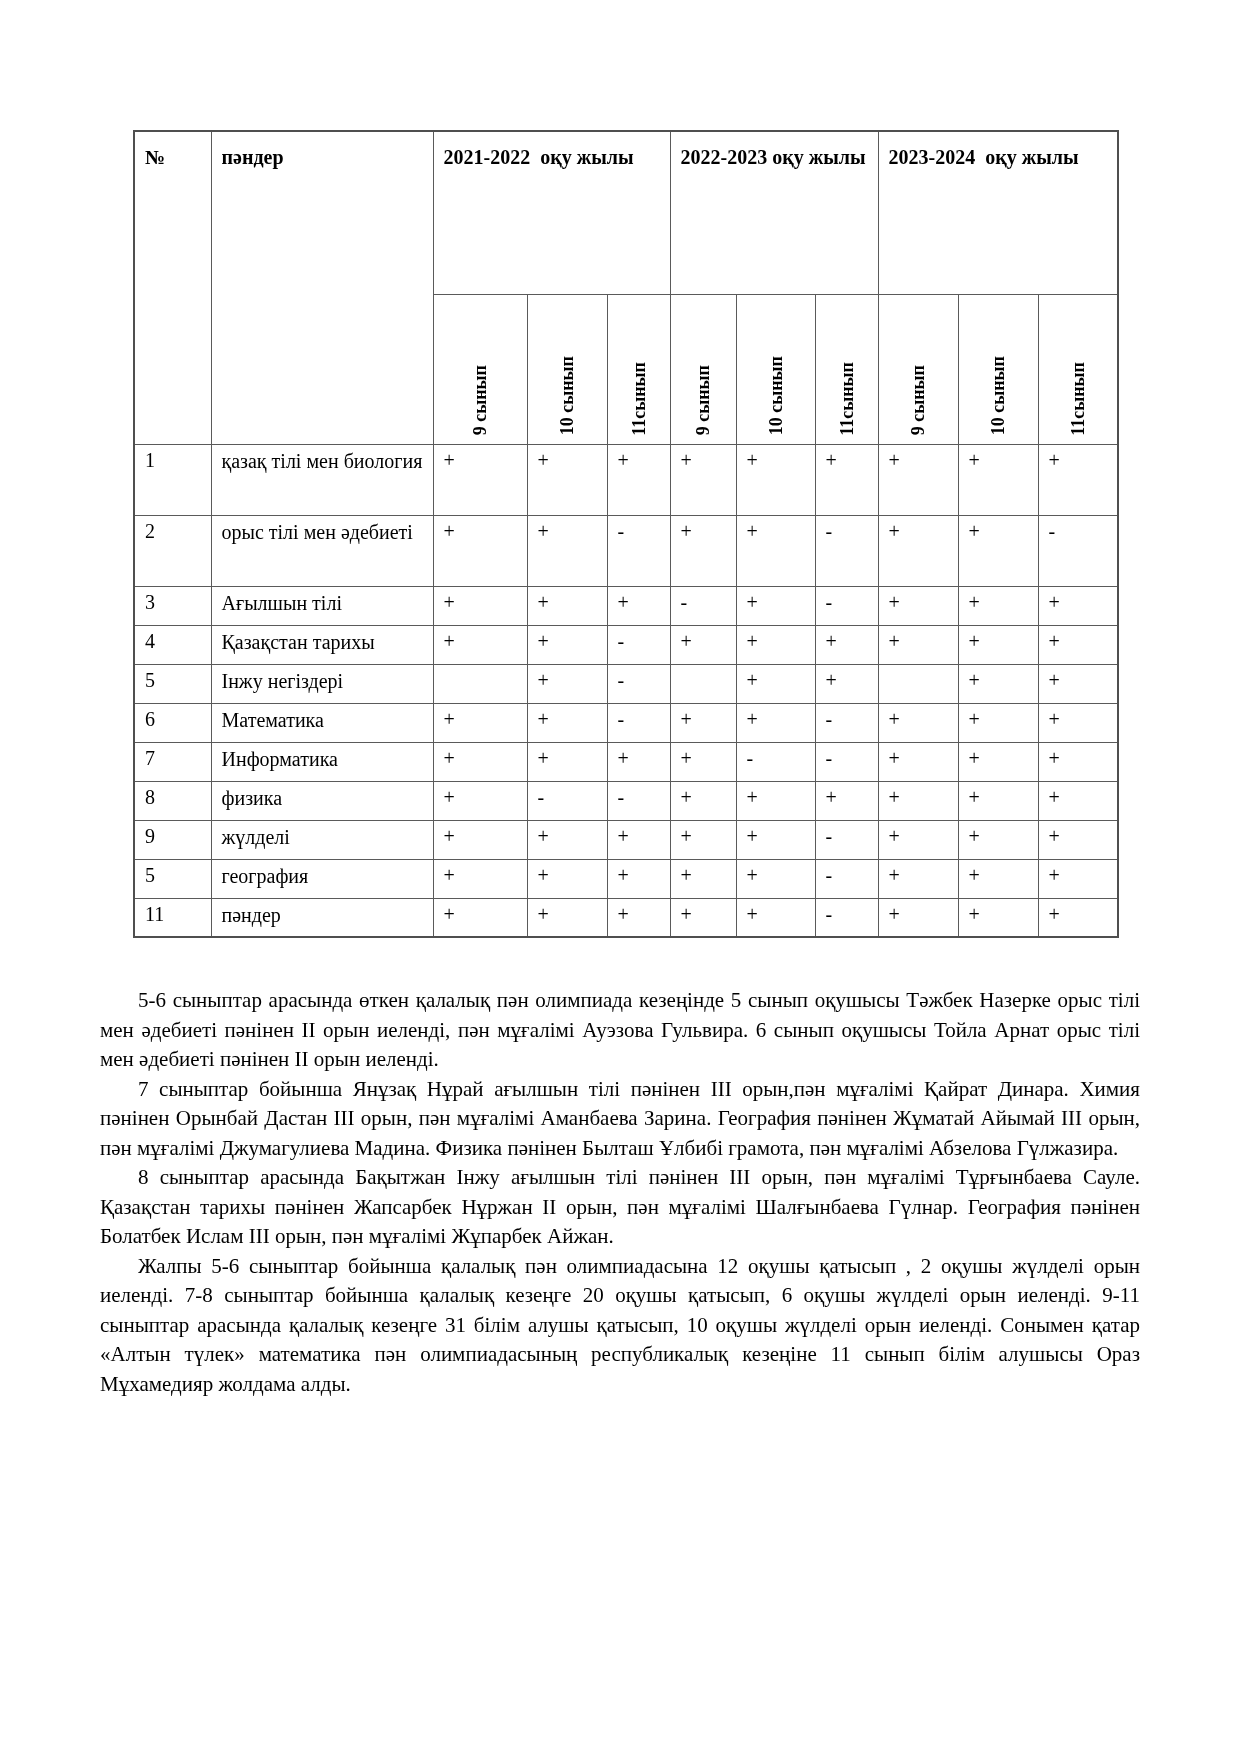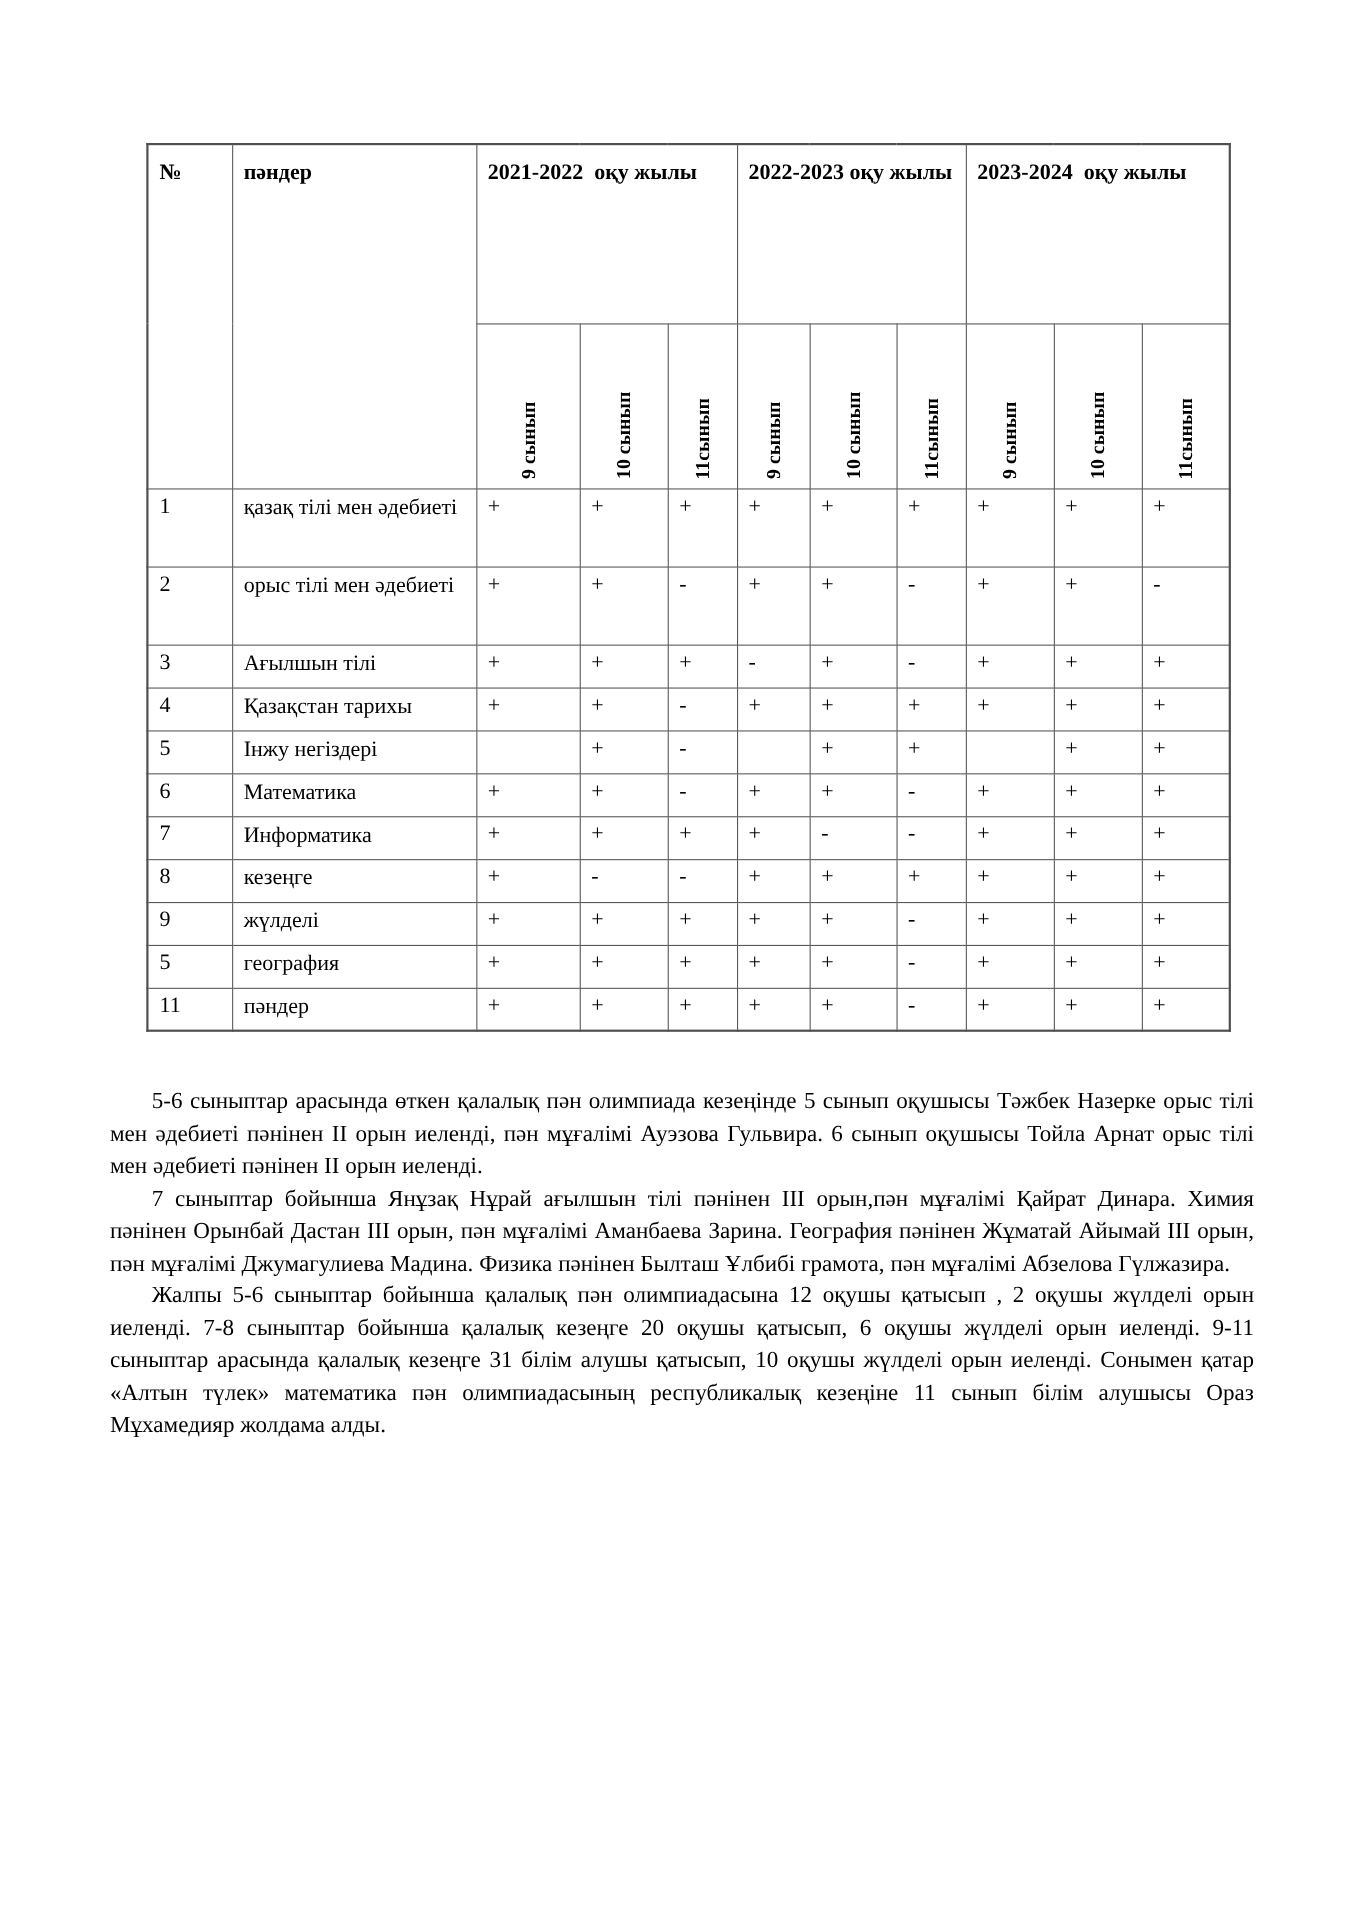--- a/index.html
+++ b/index.html
@@ -122,21 +122,21 @@
             <div class="vtext">10 сынып</div>
           </th>
         <th>
             <div class="vtext">11сынып</div>
           </th>
       </tr>
     </thead>
     <tbody>
         <tr class="tall">
           <td>1</td>
-          <td class="subject">қазақ тілі мен әдебиеті</td>
+          <td class="subject">қазақ тілі мен биология</td>
           <td class="val">+</td>
           <td class="val">+</td>
           <td class="val">+</td>
           <td class="val">+</td>
           <td class="val">+</td>
           <td class="val">+</td>
           <td class="val">+</td>
           <td class="val">+</td>
           <td class="val">+</td>
         </tr>
@@ -213,21 +213,21 @@
           <td class="val">+</td>
           <td class="val">+</td>
           <td class="val">-</td>
           <td class="val">-</td>
           <td class="val">+</td>
           <td class="val">+</td>
           <td class="val">+</td>
         </tr>
         <tr>
           <td>8</td>
-          <td class="subject">кезеңге</td>
+          <td class="subject">физика</td>
           <td class="val">+</td>
           <td class="val">-</td>
           <td class="val">-</td>
           <td class="val">+</td>
           <td class="val">+</td>
           <td class="val">+</td>
           <td class="val">+</td>
           <td class="val">+</td>
           <td class="val">+</td>
         </tr>
@@ -269,16 +269,17 @@
           <td class="val">+</td>
           <td class="val">+</td>
           <td class="val">+</td>
         </tr>
       </tbody>
   </table>
 
   <div class="textblock">
     <p>5-6 сыныптар арасында өткен қалалық пән олимпиада кезеңінде 5 сынып оқушысы Тәжбек Назерке орыс тілі мен әдебиеті пәнінен II орын иеленді, пән мұғалімі Ауэзова Гульвира. 6 сынып оқушысы Тойла Арнат орыс тілі мен әдебиеті пәнінен  II орын иеленді.</p>
     <p>7 сыныптар бойынша  Янұзақ Нұрай ағылшын тілі пәнінен III орын,пән мұғалімі Қайрат Динара. Химия пәнінен Орынбай Дастан III орын, пән мұғалімі Аманбаева Зарина. География пәнінен Жұматай Айымай III орын, пән мұғалімі Джумагулиева Мадина. Физика пәнінен Былташ Ұлбибі грамота, пән мұғалімі Абзелова Гүлжазира.</p>
+    <p>8 сыныптар арасында Бақытжан Інжу ағылшын тілі пәнінен III орын, пән мұғалімі Тұрғынбаева Сауле. Қазақстан тарихы  пәнінен Жапсарбек Нұржан II орын, пән мұғалімі Шалғынбаева Гүлнар. География пәнінен Болатбек Ислам III орын, пән мұғалімі Жұпарбек Айжан.</p>
     <p>Жалпы 5-6 сыныптар бойынша қалалық пән олимпиадасына 12 оқушы қатысып , 2 оқушы жүлделі орын иеленді. 7-8 сыныптар бойынша қалалық кезеңге 20 оқушы қатысып, 6 оқушы  жүлделі орын иеленді.  9-11 сыныптар арасында қалалық кезеңге 31 білім алушы қатысып, 10 оқушы жүлделі орын иеленді. Сонымен қатар «Алтын түлек» математика пән олимпиадасының республикалық кезеңіне 11 сынып білім алушысы Ораз Мұхамедияр жолдама алды.</p>
   </div>
 
 </div>
 
 </body></html>

